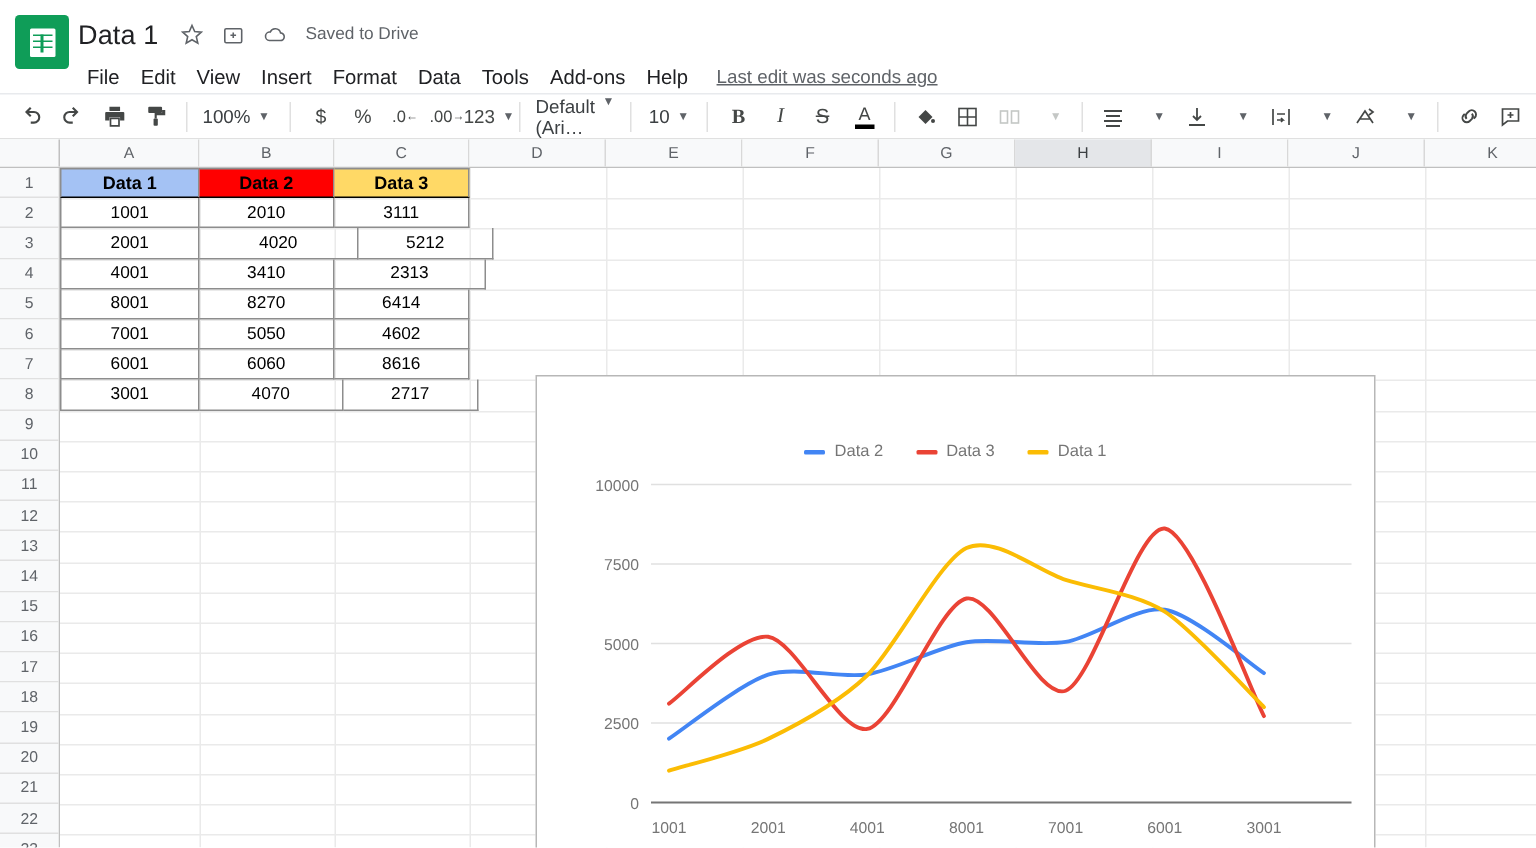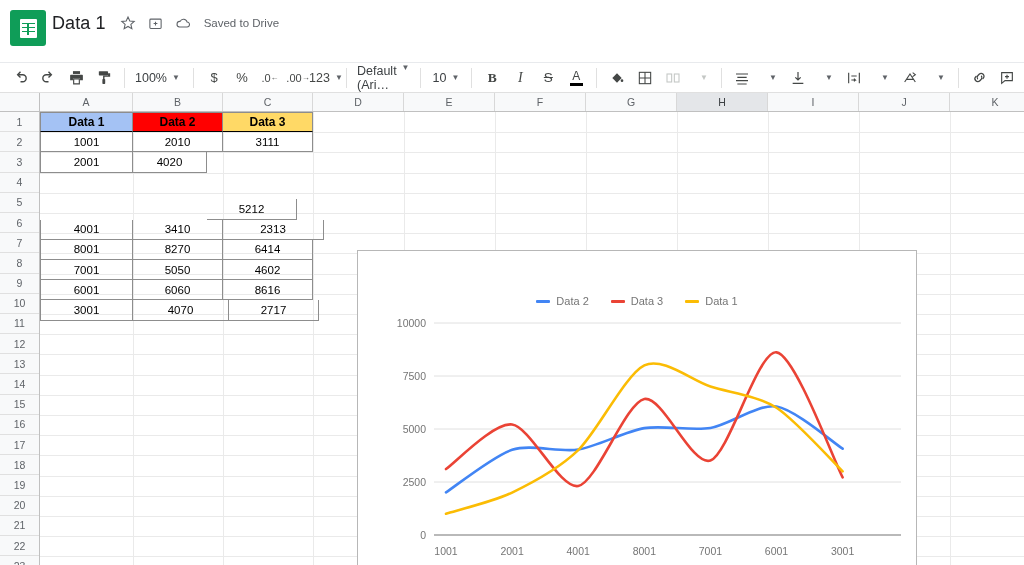--- a/index.html
+++ b/index.html
@@ -131,20 +131,32 @@
           <rect x="3" y="5" width="18" height="15" rx="1.5"></rect>
           <path d="M12 9v6M9 12h6" stroke-width="1.7"></path>
         </svg>
       </span>
       <span class="tb-icon">
         <svg width="17" height="17" viewBox="0 0 24 24" fill="none" stroke="#5f6368" stroke-width="1.5">
           <path d="M6.5 17h10.2a3.6 3.6 0 0 0 .3-7.2A5.2 5.2 0 0 0 7.2 9 3.9 3.9 0 0 0 6.5 17z"></path>
         </svg>
       </span>
       <span class="saved-text">Saved to Drive</span>
+    </div>
+    <div class="title-row2">
+      <span class="menu-item">File</span>
+      <span class="menu-item">Edit</span>
+      <span class="menu-item">View</span>
+      <span class="menu-item">Insert</span>
+      <span class="menu-item">Format</span>
+      <span class="menu-item">Data</span>
+      <span class="menu-item">Tools</span>
+      <span class="menu-item">Add-ons</span>
+      <span class="menu-item">Help</span>
+      <span class="last-edit">Last edit was seconds ago</span>
     </div>
   </div>
 </div>
 
 <div class="toolbar">
   <div class="tbtn">
     <svg width="17" height="17" viewBox="0 0 24 24" fill="none" stroke="#444746" stroke-width="2">
       <path d="M9 8H15a5 5 0 0 1 0 10h-3"></path>
         <polyline points="12,4 8,8 12,12"></polyline>
     </svg>
@@ -365,22 +377,22 @@
             <div class="dcell top" style="width: 90px; background: rgb(255, 0, 0);">Data 2</div>
             <div class="dcell top" style="width: 90px; background: rgb(255, 217, 102);">Data 3</div>
           </div>
           <div class="drow">
             <div class="dcell first" style="width: 93px;">1001</div>
             <div class="dcell" style="width: 90px;">2010</div>
             <div class="dcell" style="width: 90px;">3111</div>
           </div>
           <div class="drow">
             <div class="dcell first" style="width: 93px;">2001</div>
-            <div class="dcell" style="width: 74px;">4020</div>
-            <div class="dcell" style="width: 90px; margin-top: 47px;">5212</div>
+            <div class="dcell" style="width: 106px;">4020</div>
+            <div class="dcell" style="width: 90px;">5212</div>
           </div>
           <div class="drow">
             <div class="dcell first" style="width: 93px;">4001</div>
             <div class="dcell" style="width: 90px;">3410</div>
             <div class="dcell" style="width: 101px;">2313</div>
           </div>
           <div class="drow">
             <div class="dcell first" style="width: 93px;">8001</div>
             <div class="dcell" style="width: 90px;">8270</div>
             <div class="dcell" style="width: 90px;">6414</div>

